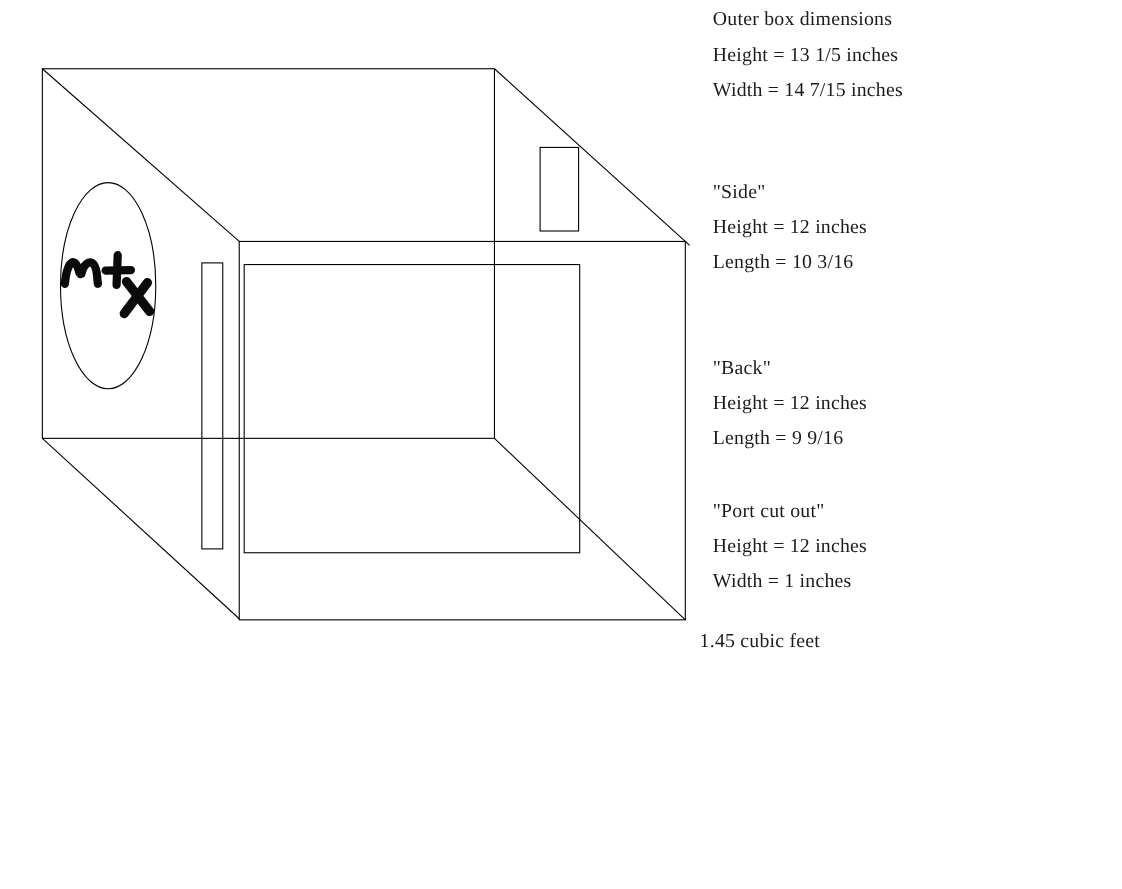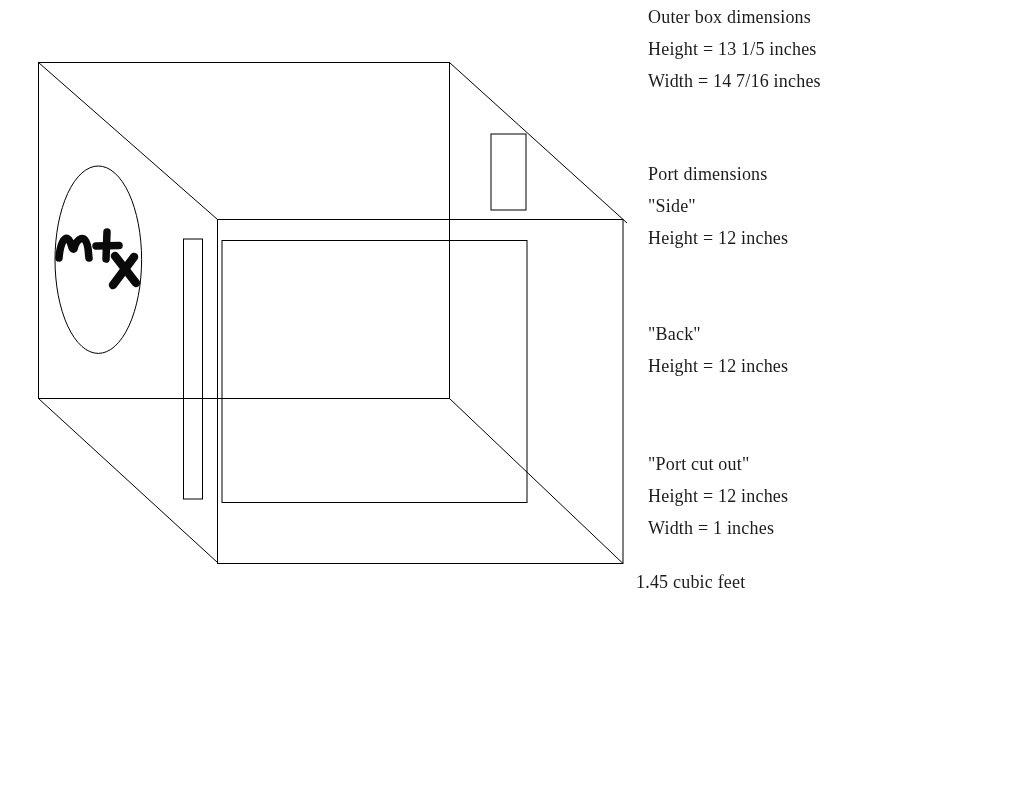--- a/index.html
+++ b/index.html
@@ -74,32 +74,33 @@
       <path stroke-width="8.5" d="M 115 256 L 136 283"></path>
       <path stroke-width="8.5" d="M 134 257 L 113 285"></path>
     </g>
   </svg>
 
   <div class="notes-layer">
 
     <div class="note-section sec-outer">
       <div class="nline">Outer box dimensions</div>
       <div class="nline">Height = 13 1/5 inches</div>
-      <div class="nline">Width = 14 7/16 inches</div>
+      <div class="nline">Width = 14 7/15 inches</div>
     </div>
 
     <div class="note-section sec-port">
-      <div class="nline">Port dimensions</div>
       <div class="nline">"Side"</div>
       <div class="nline">Height = 12 inches</div>
+      <div class="nline">Length = 10 3/16</div>
     </div>
 
     <div class="note-section sec-back">
       <div class="nline">"Back"</div>
       <div class="nline">Height = 12 inches</div>
+      <div class="nline">Length = 9 9/16</div>
     </div>
 
     <div class="note-section sec-portcut">
       <div class="nline">"Port cut out"</div>
       <div class="nline">Height = 12 inches</div>
       <div class="nline">Width = 1 inches</div>
     </div>
 
     <div class="volume-line">1.45 cubic feet</div>
   </div>

